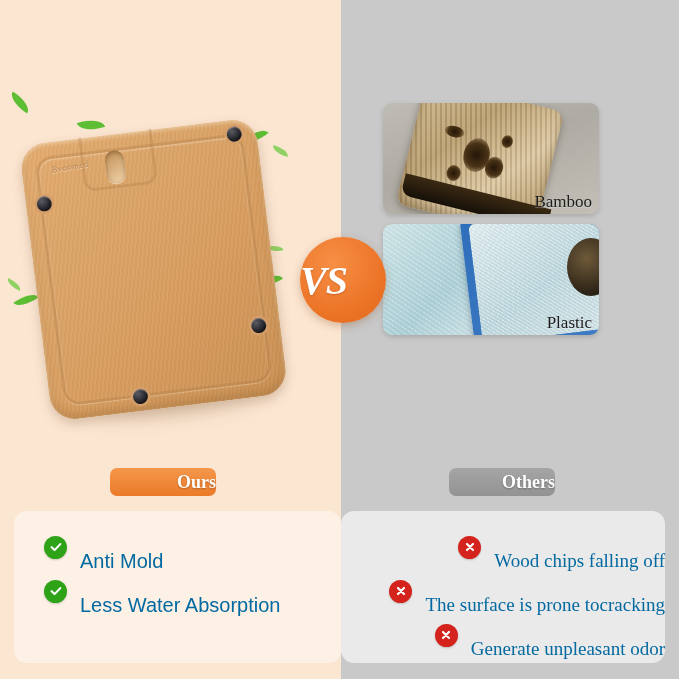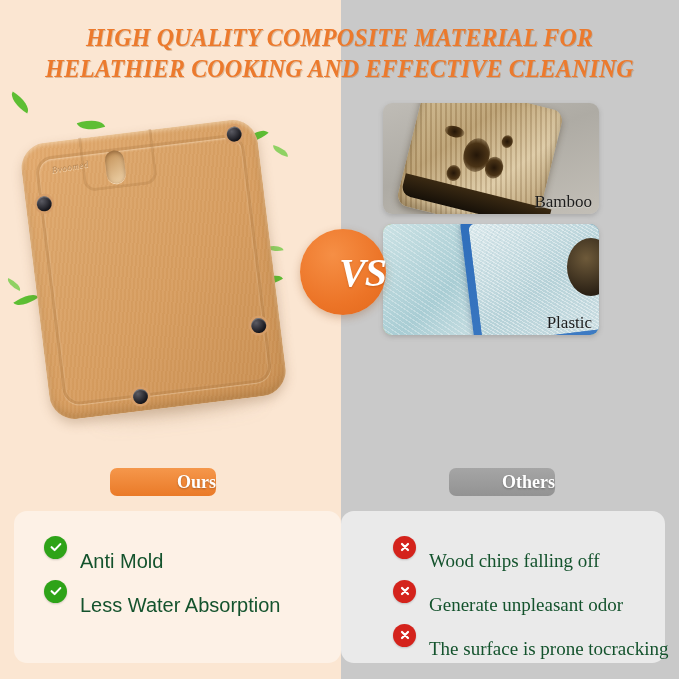--- a/index.html
+++ b/index.html
@@ -87,24 +87,24 @@
   }
   .foot.tl{left:11px;top:53px;} .foot.tr{left:208px;top:7px;}
   .foot.bl{left:83px;top:256px;} .foot.br{left:209px;top:200px;}
 
   
   .leaf{position:absolute;background:#5dbe33;border-radius:0 100% 0 100%;}
   .leaf.pale{background:#8fd163;}
 
   
   .vs{
-    position:absolute;left:300px;top:229px;width:86px;height:86px;border-radius:50%;
+    position:absolute;left:300px;top:237px;width:86px;height:86px;border-radius:50%;
     background:radial-gradient(circle at 38% 30%,#f68f45,#ec7427 62%,#e2681c 100%);
     box-shadow:0 3px 9px rgba(140,70,20,.30);
-    display:flex;align-items:center;justify-content:flex-end;z-index:9;
+    display:flex;align-items:center;justify-content:flex-start;z-index:9;
   }
   .vs span{
     font-family:"Liberation Serif", serif;
     font-weight:bold;font-style:italic;font-size:40px;color:#fff;
     letter-spacing:-1px;
     text-shadow:0 1px 2px rgba(150,70,20,.4);
   }
 
   
   .photos{position:absolute;left:383px;top:103px;width:263px;z-index:4;}
@@ -196,48 +196,44 @@
   
   .feat{
     position:absolute;top:511px;height:152px;border-radius:13px;z-index:7;
     padding:14px 0 0 0;box-sizing:border-box;
   }
   .feat-left{left:14px;width:327px;background:#fdf1e6;}
   .feat-right{left:341px;width:324px;background:#eaeaea;}
 
   .frow{display:flex;align-items:center;height:44px;}
   .feat-left .frow{padding-left:30px;}
-  .feat-right .frow{padding-left:52px;}
+  .feat-right .frow{padding-left:52px;justify-content:flex-end;}
 
   .badge{
     width:23px;height:23px;border-radius:50%;flex:0 0 23px;
     display:flex;align-items:center;justify-content:center;
     margin-right:13px;
     box-shadow:0 1px 2px rgba(0,0,0,.18);
   }
   .badge.ok{background:#2ea318;}
   .badge.no{background:#d4231c;}
   .badge svg{display:block;}
 
-  .ftext{font-size:20px;color:#14532d;white-space:nowrap;margin-top:28px;}
+  .ftext{font-size:20px;color:#0369a1;white-space:nowrap;margin-top:28px;}
   .feat-left .ftext{font-family:"Liberation Sans", sans-serif;}
   .feat-right .ftext{font-family:"Liberation Serif", serif;font-size:19px;}
 </style>
 </head>
 <body>
 
 <div id="page">
 
   <div class="bg-left"></div>
   <div class="bg-right"></div>
 
-  <div class="title-wrap">
-    <div class="title-line">HIGH QUALITY COMPOSITE MATERIAL FOR</div>
-    <div class="title-line">HELATHIER COOKING AND EFFECTIVE CLEANING</div>
-  </div>
 
   <div class="stage-left">
 
     <div class="leaf" style="left:8px;top:2px;width:24px;height:11px;transform:rotate(32deg);"></div>
     <div class="leaf" style="left:78px;top:24px;width:26px;height:12px;transform:rotate(-18deg);"></div>
     <div class="leaf" style="left:36px;top:64px;width:20px;height:9px;transform:rotate(20deg);"></div>
     <div class="leaf pale" style="left:108px;top:72px;width:18px;height:8px;transform:rotate(-28deg);"></div>
     <div class="leaf" style="left:14px;top:200px;width:24px;height:10px;transform:rotate(-35deg);"></div>
     <div class="leaf pale" style="left:6px;top:186px;width:16px;height:7px;transform:rotate(25deg);"></div>
     <div class="leaf" style="left:246px;top:36px;width:22px;height:10px;transform:rotate(-40deg);"></div>
@@ -330,26 +326,26 @@
       </span>
       <span class="ftext">Wood chips falling off</span>
     </div>
 
     <div class="frow">
       <span class="badge no">
         <svg width="14" height="14" viewBox="0 0 14 14">
             <path d="M4 4 L10 10 M10 4 L4 10" fill="none" stroke="#ffffff" stroke-width="2.2" stroke-linecap="round"></path>
           </svg>
       </span>
+      <span class="ftext">The surface is prone tocracking</span>
+    </div>
+
+    <div class="frow">
+      <span class="badge no">
+        <svg width="14" height="14" viewBox="0 0 14 14">
+            <path d="M4 4 L10 10 M10 4 L4 10" fill="none" stroke="#ffffff" stroke-width="2.2" stroke-linecap="round"></path>
+          </svg>
+      </span>
       <span class="ftext">Generate unpleasant odor</span>
     </div>
-
-    <div class="frow">
-      <span class="badge no">
-        <svg width="14" height="14" viewBox="0 0 14 14">
-            <path d="M4 4 L10 10 M10 4 L4 10" fill="none" stroke="#ffffff" stroke-width="2.2" stroke-linecap="round"></path>
-          </svg>
-      </span>
-      <span class="ftext">The surface is prone tocracking</span>
-    </div>
   </div>
 
 </div>
 
 </body></html>

